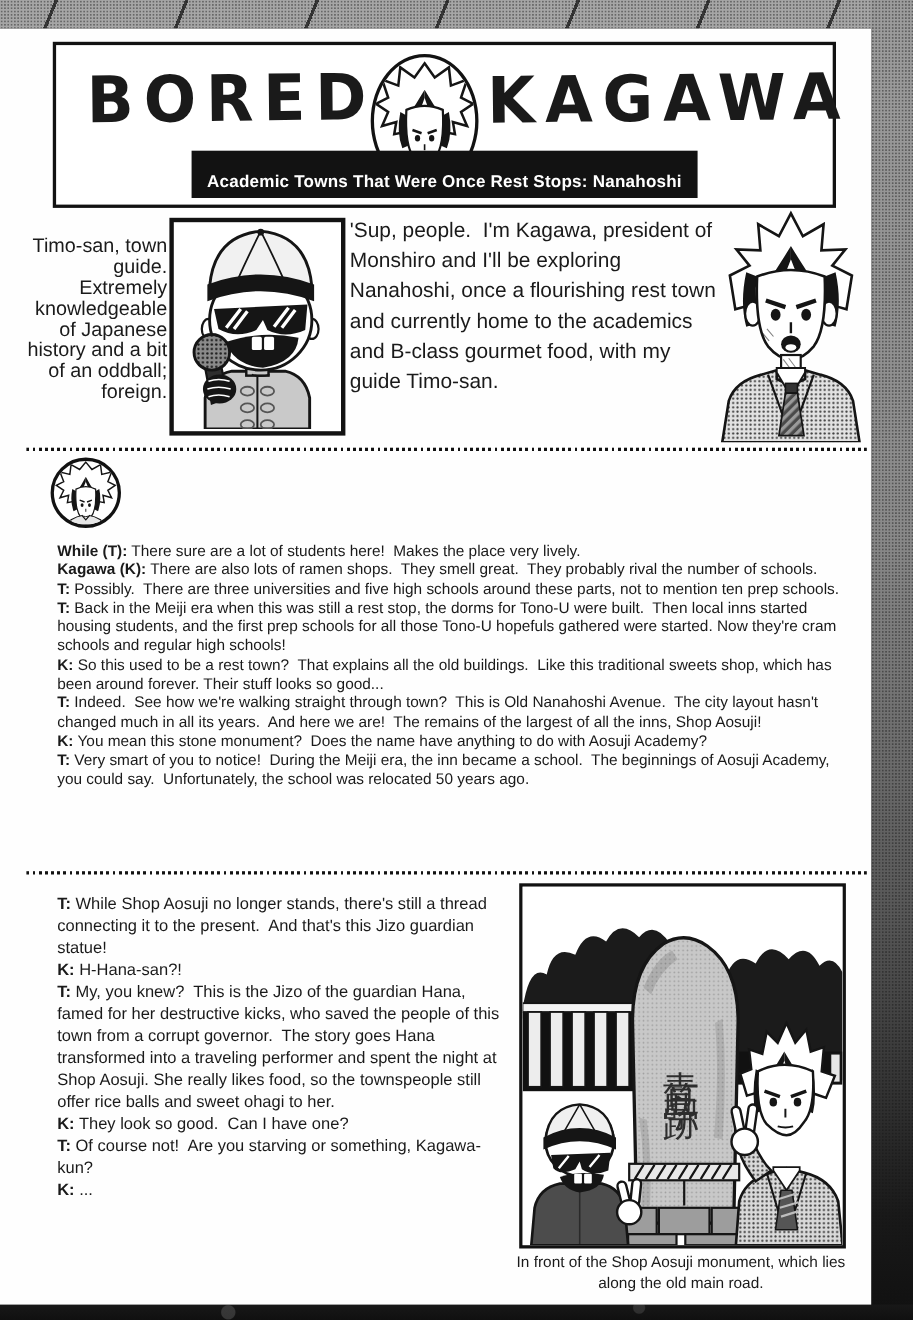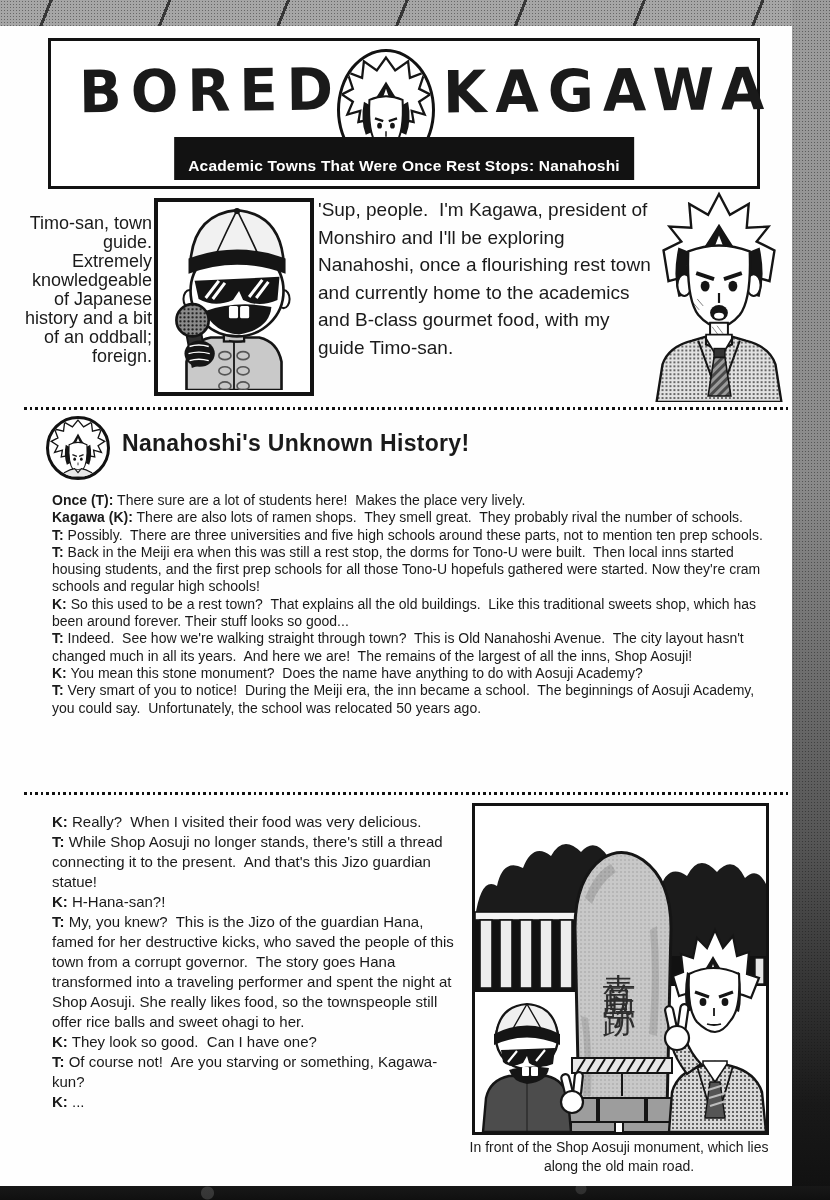--- a/index.html
+++ b/index.html
@@ -247,37 +247,35 @@
       <path d="M28,56 Q24,76 30,92 L38,88 Q33,72 35,60 Z" fill="#151515"></path>
       <path d="M72,56 Q76,76 70,92 L62,88 Q67,72 65,60 Z" fill="#151515"></path>
       <path d="M34,56 Q32,90 42,102 Q47,108 50,108 Q53,108 58,102 Q68,90 66,56 Q50,48 34,56 Z" fill="#fff" stroke="#151515" stroke-width="2"></path>
       <path d="M40,74 L48,77 M60,74 L52,77" stroke="#151515" stroke-width="2.2"></path>
       <ellipse cx="44" cy="82" rx="2.4" ry="3" fill="#151515"></ellipse>
       <ellipse cx="56" cy="82" rx="2.4" ry="3" fill="#151515"></ellipse>
       <path d="M50,88 L50,93 M46,100 Q50,102 54,100" stroke="#151515" stroke-width="1.5" fill="none"></path>
       <path d="M20,114 L26,106 Q36,100 44,99 L50,106 L56,99 Q64,100 74,106 L80,114 Z" fill="#e7e7e7" stroke="#151515" stroke-width="2"></path>
     </svg>
   </div>
-  <h2 class="section-heading">Nanahoshi's Unknown History!</h2>
 
   <div class="dialogue block1">
-    <p><b>Once (T):</b><span> There sure are a lot of students here!  Makes the place very lively.</span></p>
+    <p><b>While (T):</b><span> There sure are a lot of students here!  Makes the place very lively.</span></p>
     <p><b>Kagawa (K):</b><span> There are also lots of ramen shops.  They smell great.  They probably rival the number of schools.</span></p>
     <p><b>T:</b><span> Possibly.  There are three universities and five high schools around these parts, not to mention ten prep schools.</span></p>
     <p><b>T:</b><span> Back in the Meiji era when this was still a rest stop, the dorms for Tono-U were built.  Then local inns started housing students, and the first prep schools for all those Tono-U hopefuls gathered were started. Now they're cram schools and regular high schools!</span></p>
     <p><b>K:</b><span> So this used to be a rest town?  That explains all the old buildings.  Like this traditional sweets shop, which has been around forever. Their stuff looks so good...</span></p>
     <p><b>T:</b><span> Indeed.  See how we're walking straight through town?  This is Old Nanahoshi Avenue.  The city layout hasn't changed much in all its years.  And here we are!  The remains of the largest of all the inns, Shop Aosuji!</span></p>
     <p><b>K:</b><span> You mean this stone monument?  Does the name have anything to do with Aosuji Academy?</span></p>
     <p><b>T:</b><span> Very smart of you to notice!  During the Meiji era, the inn became a school.  The beginnings of Aosuji Academy, you could say.  Unfortunately, the school was relocated 50 years ago.</span></p>
   </div>
 
   <div class="dotted d2"></div>
 
   <div class="dialogue block2">
-    <p><b>K:</b><span> Really?  When I visited their food was very delicious.</span></p>
     <p><b>T:</b><span> While Shop Aosuji no longer stands, there's still a thread connecting it to the present.  And that's this Jizo guardian statue!</span></p>
     <p><b>K:</b><span> H-Hana-san?!</span></p>
     <p><b>T:</b><span> My, you knew?  This is the Jizo of the guardian Hana, famed for her destructive kicks, who saved the people of this town from a corrupt governor.  The story goes Hana transformed into a traveling performer and spent the night at Shop Aosuji. She really likes food, so the townspeople still offer rice balls and sweet ohagi to her.</span></p>
     <p><b>K:</b><span> They look so good.  Can I have one?</span></p>
     <p><b>T:</b><span> Of course not!  Are you starving or something, Kagawa-kun?</span></p>
     <p><b>K:</b><span> ...</span></p>
   </div>
 
   <figure class="panel">
     <svg viewBox="0 0 291 326" width="291" height="326">

